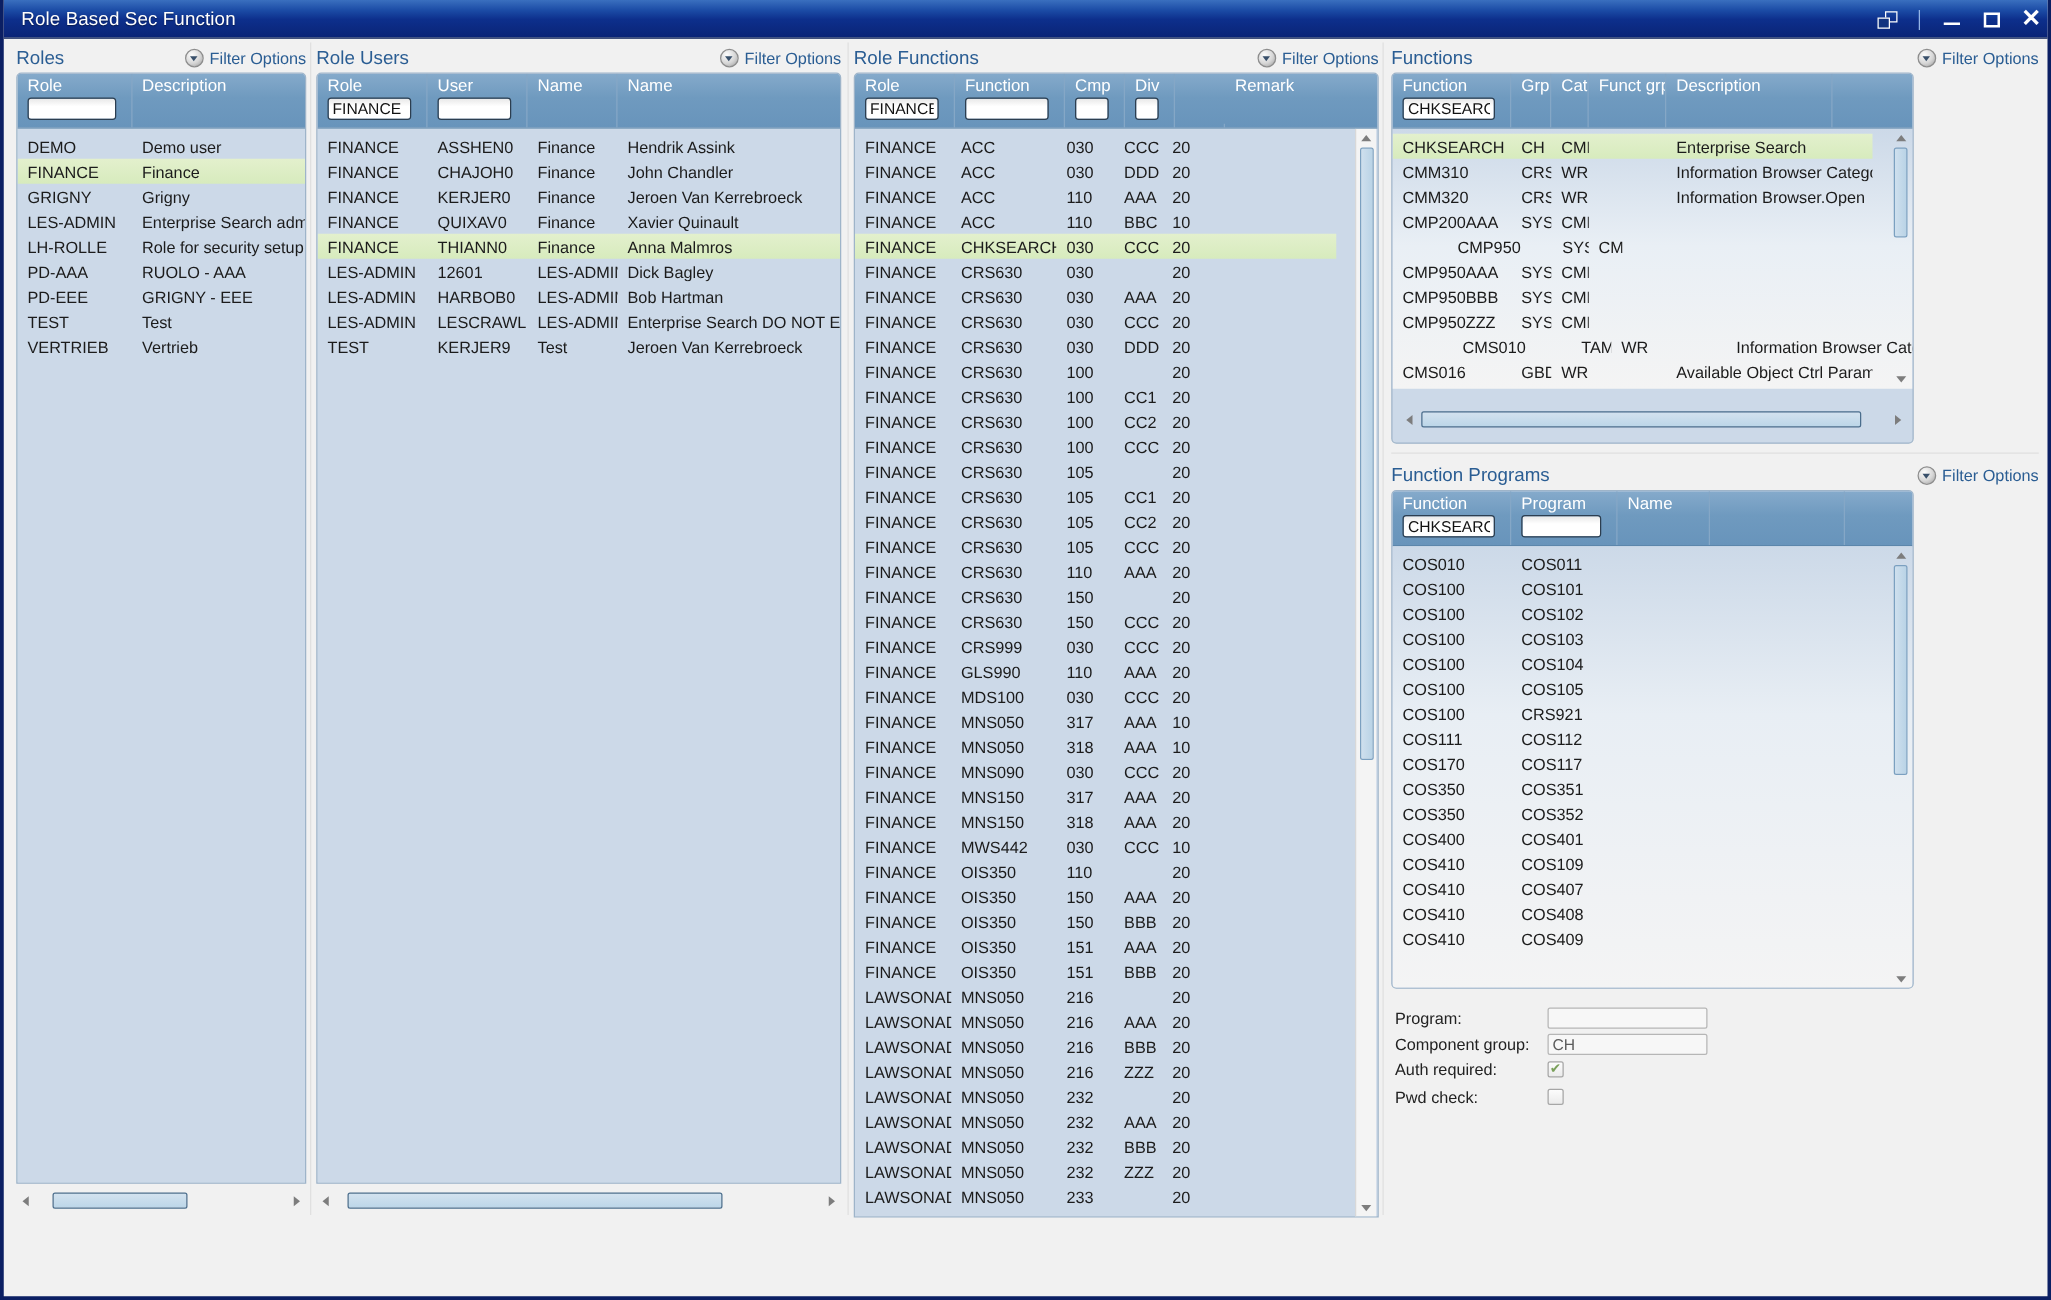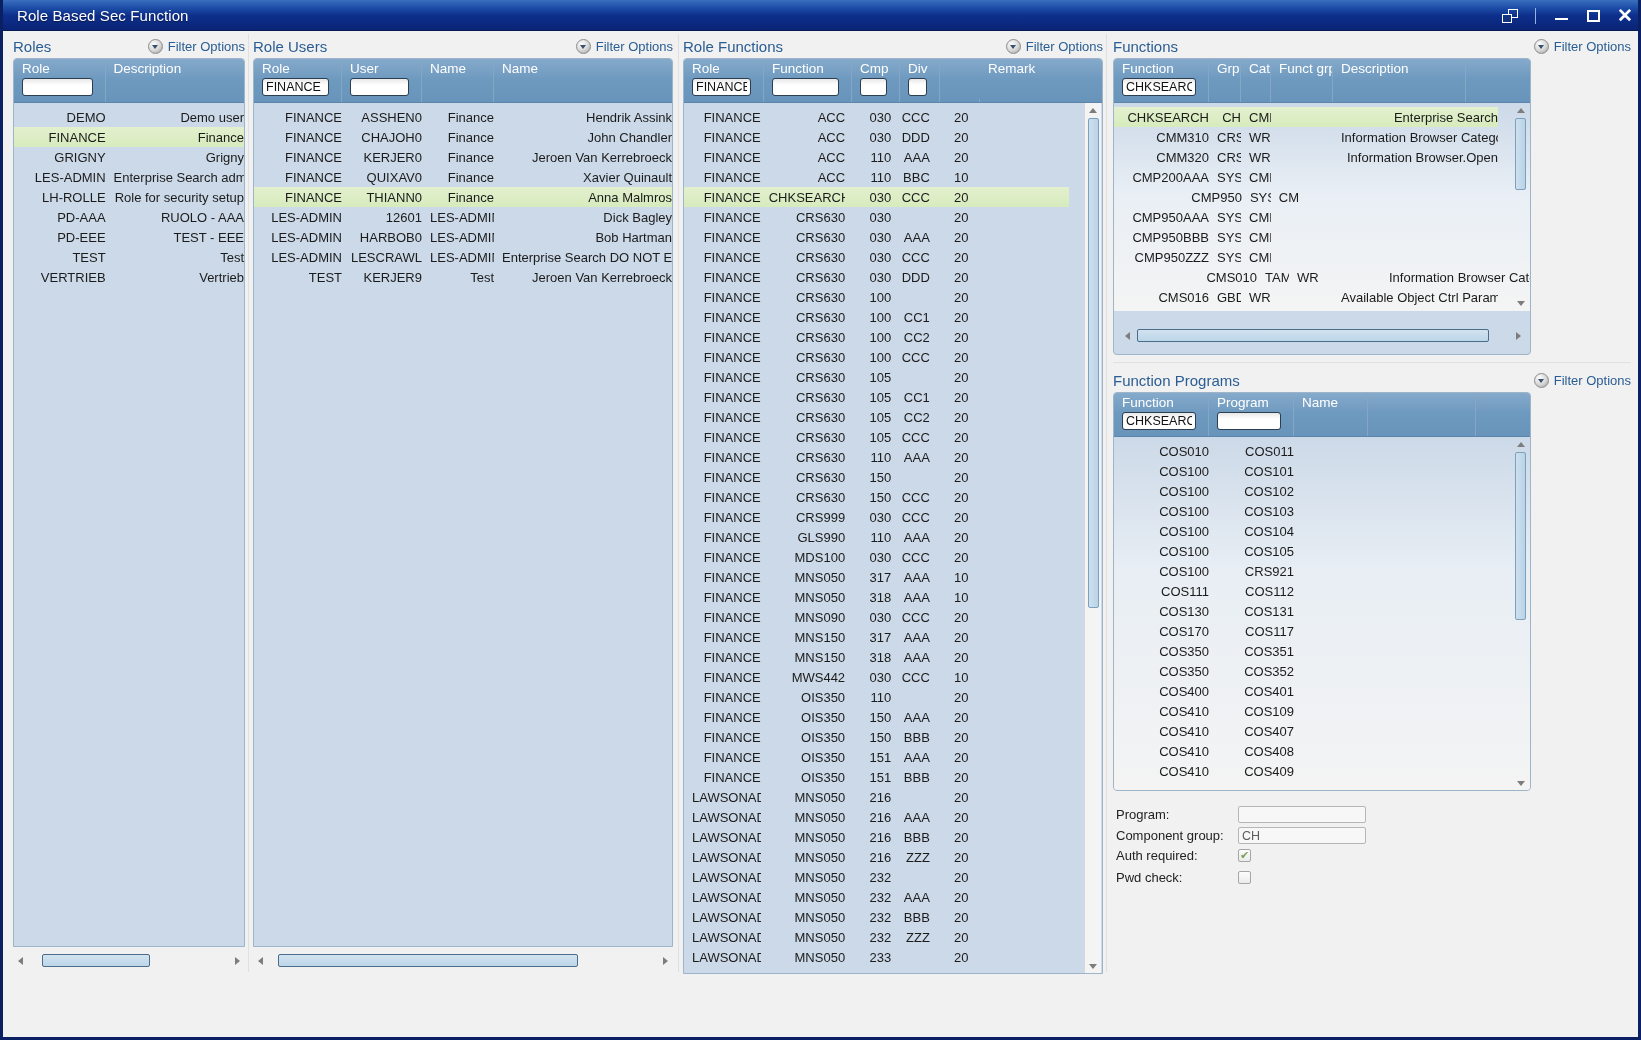--- a/index.html
+++ b/index.html
@@ -91,21 +91,21 @@
   .gh-cell:last-child { border-right: none; }
   .gh-label { color: #ffffff; font-size: 13.5px; line-height: 15px; white-space: nowrap; }
   .gh-input {
     margin-top: 2px; height: 18px; width: calc(100% - 12px);
     background: linear-gradient(to bottom,#e8e8e8 0%, #ffffff 38%, #ffffff 100%);
     border: 1px solid #2c3e50; border-radius: 3px;
     font-family: "Liberation Sans", sans-serif; font-size: 12.5px; color: #111;
     padding: 0 3px; outline: none;
   }
   .gbody { position: relative; background: #ccd9e8; overflow: hidden; }
-  .grows { position: relative; text-align: right; }
+  .grows { position: relative; }
   .grow {
     display: flex; align-items: center; height: 20px; font-size: 13px; color: #1b1b1b;
     white-space: nowrap;
   }
   .grow.sel { background: linear-gradient(to bottom,#e3f0cd,#d7ebbd); }
   .gcell { padding-left: 8px; overflow: hidden; text-overflow: clip; white-space: nowrap; }
 
   
   .vsb {
     position: absolute; right: 1px; width: 17px;
@@ -254,21 +254,21 @@
           <div class="grow">
             <div class="gcell" style="width: 92px;">LH-ROLLE</div>
             <div class="gcell" style="width: 139px;">Role for security setup</div>
           </div>
           <div class="grow">
             <div class="gcell" style="width: 92px;">PD-AAA</div>
             <div class="gcell" style="width: 139px;">RUOLO - AAA</div>
           </div>
           <div class="grow">
             <div class="gcell" style="width: 92px;">PD-EEE</div>
-            <div class="gcell" style="width: 139px;">TEST - EEE</div>
+            <div class="gcell" style="width: 139px;">GRIGNY - EEE</div>
           </div>
           <div class="grow">
             <div class="gcell" style="width: 92px;">TEST</div>
             <div class="gcell" style="width: 139px;">Test</div>
           </div>
           <div class="grow">
             <div class="gcell" style="width: 92px;">VERTRIEB</div>
             <div class="gcell" style="width: 139px;">Vertrieb</div>
           </div>
         </div>
@@ -918,25 +918,20 @@
             <div class="gcell" style="width: 95px;">COS100</div>
             <div class="gcell" style="width: 85px;">CRS921</div>
             <div class="gcell" style="width: 180px;"></div>
           </div>
           <div class="grow" style="width: 360px;">
             <div class="gcell" style="width: 95px;">COS111</div>
             <div class="gcell" style="width: 85px;">COS112</div>
             <div class="gcell" style="width: 180px;"></div>
           </div>
           <div class="grow" style="width: 360px;">
-            <div class="gcell" style="width: 95px;">COS130</div>
-            <div class="gcell" style="width: 85px;">COS131</div>
-            <div class="gcell" style="width: 180px;"></div>
-          </div>
-          <div class="grow" style="width: 360px;">
             <div class="gcell" style="width: 95px;">COS170</div>
             <div class="gcell" style="width: 85px;">COS117</div>
             <div class="gcell" style="width: 180px;"></div>
           </div>
           <div class="grow" style="width: 360px;">
             <div class="gcell" style="width: 95px;">COS350</div>
             <div class="gcell" style="width: 85px;">COS351</div>
             <div class="gcell" style="width: 180px;"></div>
           </div>
           <div class="grow" style="width: 360px;">

